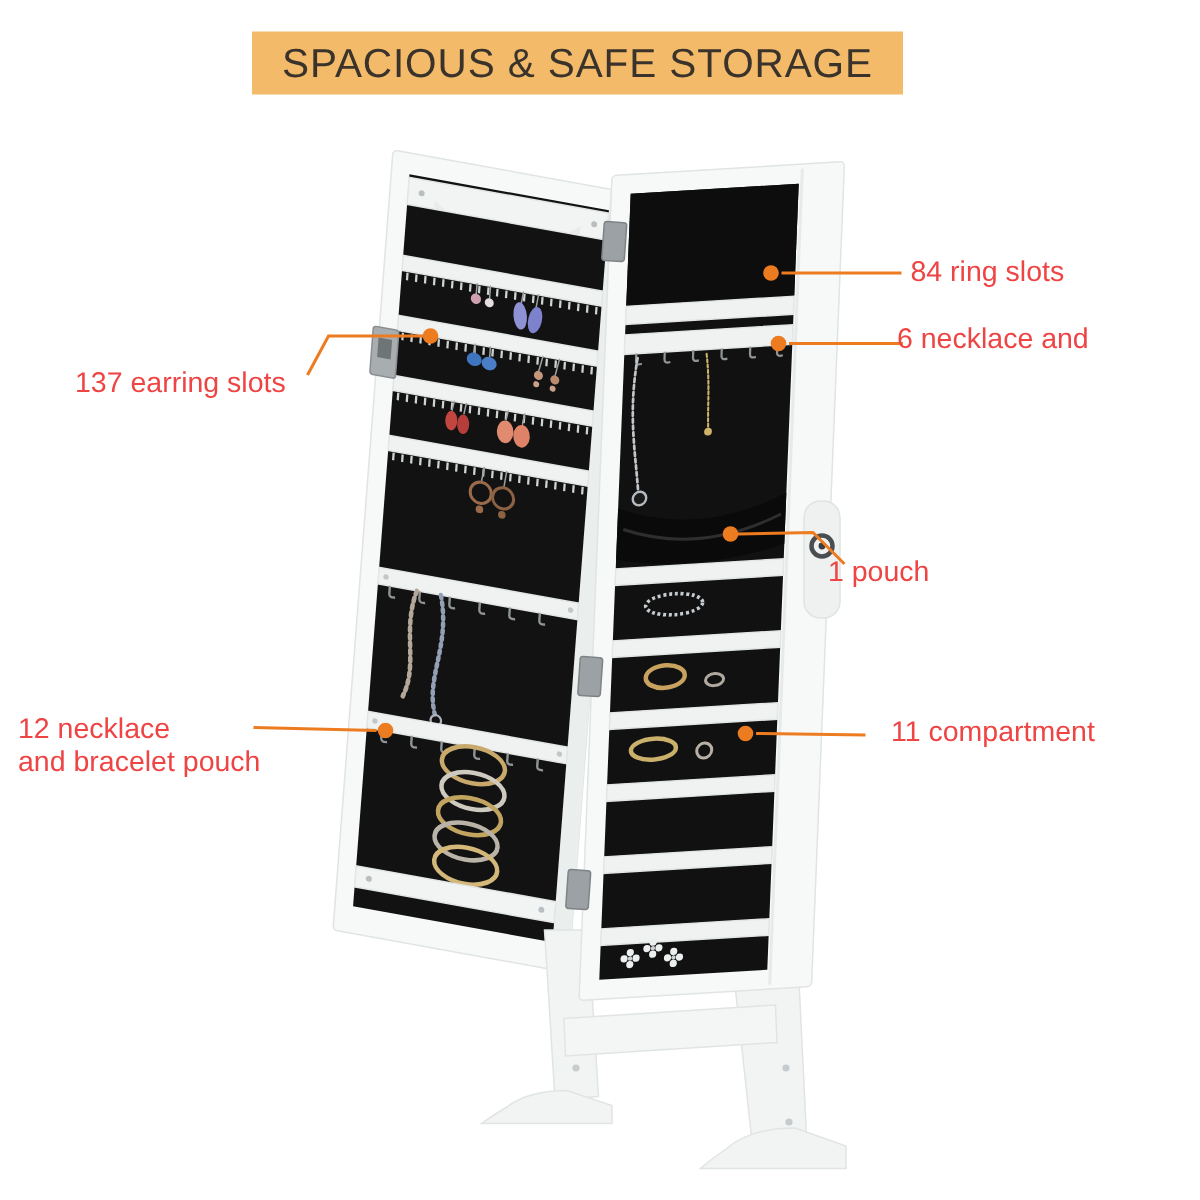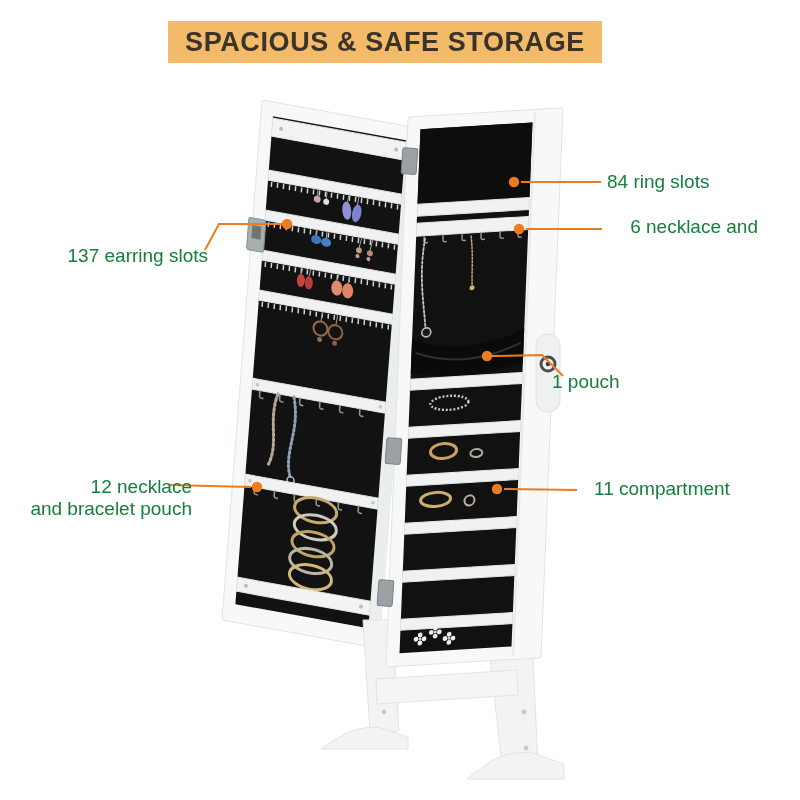--- a/index.html
+++ b/index.html
@@ -5,27 +5,27 @@
   html,body{margin:0;padding:0;background:#ffffff;}
   .stage{
     position:relative;width:800px;height:800px;overflow:hidden;
     background:#ffffff;font-family:"Liberation Sans", sans-serif;
   }
   .banner{
     position:absolute;left:168px;top:21px;width:434px;height:42px;
     background:#F2BA69;display:flex;align-items:center;justify-content:center;
   }
   .banner span{
-    font-size:27px;letter-spacing:0.6px;color:#3A332B;font-weight:700;white-space:nowrap;
+    font-size:27px;letter-spacing:0.6px;color:#3A332B;font-weight:400;white-space:nowrap;
   }
   .scene{position:absolute;left:0;top:0;width:800px;height:800px;}
   .ann{
-    position:absolute;color:#15803d;font-size:19px;line-height:22px;white-space:nowrap;
+    position:absolute;color:#ef4444;font-size:19px;line-height:22px;white-space:nowrap;
   }
-  .ann.center{text-align:right;}
+  .ann.center{text-align:left;}
   .ann span{display:block;}
   .a-earrings{left:50px;top:245px;width:158px;}
   .a-rings{left:607px;top:171px;}
   .a-hooks6{left:598px;top:216px;width:160px;}
   .a-pouch{left:552px;top:371px;}
   .a-hooks12{left:12px;top:476px;width:180px;}
   .a-comp{left:594px;top:478px;}
 </style>
 </head>
 <body>

